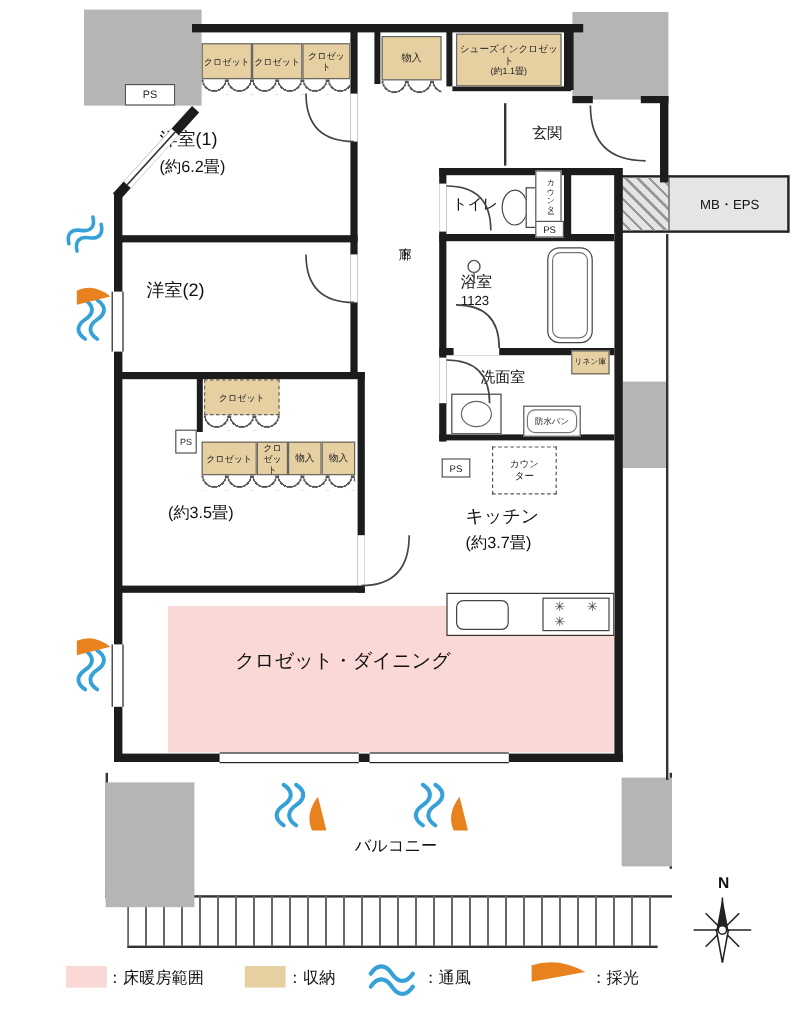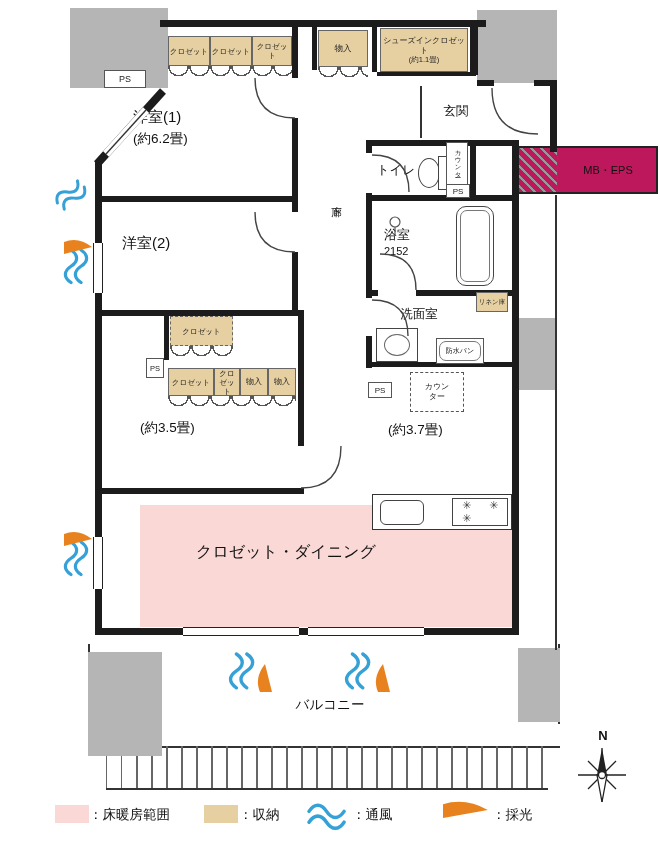--- a/index.html
+++ b/index.html
@@ -41,21 +41,21 @@
   <div class="thin" style="left:106px;top:788px;width:442px;height:2px"></div>
 
   <div class="concrete" style="left:70px;top:8px;width:98px;height:80px"></div>
   <div class="concrete" style="left:477px;top:10px;width:80px;height:73px"></div>
   <div class="concrete" style="left:519px;top:318px;width:37px;height:72px"></div>
   <div class="concrete" style="left:88px;top:652px;width:74px;height:104px"></div>
   <div class="concrete" style="left:518px;top:648px;width:42px;height:74px"></div>
 
   <div class="pink" style="left:140px;top:505px;width:372px;height:122px"></div>
 
-  <div style="position:absolute;left:512px;top:146px;width:146px;height:48px;border:2px solid #222;background:#be185d">
+  <div style="position:absolute;left:512px;top:146px;width:146px;height:48px;border:2px solid #222;background:#e5e5e5">
     <div class="hatch" style="position:absolute;left:0;top:0;width:44px;height:44px;border-right:1px solid #555"></div>
     <div style="position:absolute;left:44px;top:0;width:100px;height:44px;display:flex;align-items:center;justify-content:center;font-size:11px">MB・EPS</div>
   </div>
   <div class="thin" style="left:555px;top:195px;width:2px;height:455px"></div>
 
   <div class="wall" style="left:160px;top:20px;width:326px;height:7px"></div>
   <div class="wall" style="left:95px;top:162px;width:7px;height:468px"></div>
   <div class="wall" style="left:95px;top:628px;width:424px;height:7px"></div>
   <div class="wall" style="left:512px;top:140px;width:7px;height:495px"></div>
   <div class="wall" style="left:550px;top:80px;width:7px;height:72px"></div>
@@ -177,25 +177,26 @@
   <div class="rlabel" style="left:122px;top:232px;width:130px">
     <div>洋室(2)</div>
   </div>
   <div class="rlabel" style="left:140px;top:418px;width:130px">
     <div class="sz">(約3.5畳)</div>
   </div>
   <div class="rlabel" style="left:196px;top:540px;width:240px;font-size:16px">
     <div>クロゼット・ダイニング</div>
   </div>
   <div class="rlabel" style="left:388px;top:420px;width:110px">
+    <div>キッチン</div>
     <div class="sz">(約3.7畳)</div>
   </div>
   <div class="rlabel" style="left:384px;top:226px;width:64px;font-size:13px;line-height:1.35">
     <div>浴室</div>
-    <div style="font-size:11px">2152</div>
+    <div style="font-size:11px">1123</div>
   </div>
   <div class="slabel" style="left:370px;top:162px;width:52px">トイレ</div>
   <div class="slabel" style="left:384px;top:306px;width:70px">洗面室</div>
   <div class="slabel" style="left:430px;top:103px;width:52px">玄関</div>
   <div class="vtext" style="left:330px;top:198px;font-size:10.5px">廊下</div>
   <div class="slabel" style="left:278px;top:696px;width:104px;font-size:13.5px">バルコニー</div>
 
   <div style="position:absolute;left:592px;top:728px;width:22px;text-align:center;font-size:13px;font-weight:600">N</div>
 
   <div class="pink" style="left:55px;top:805px;width:34px;height:18px"></div>

